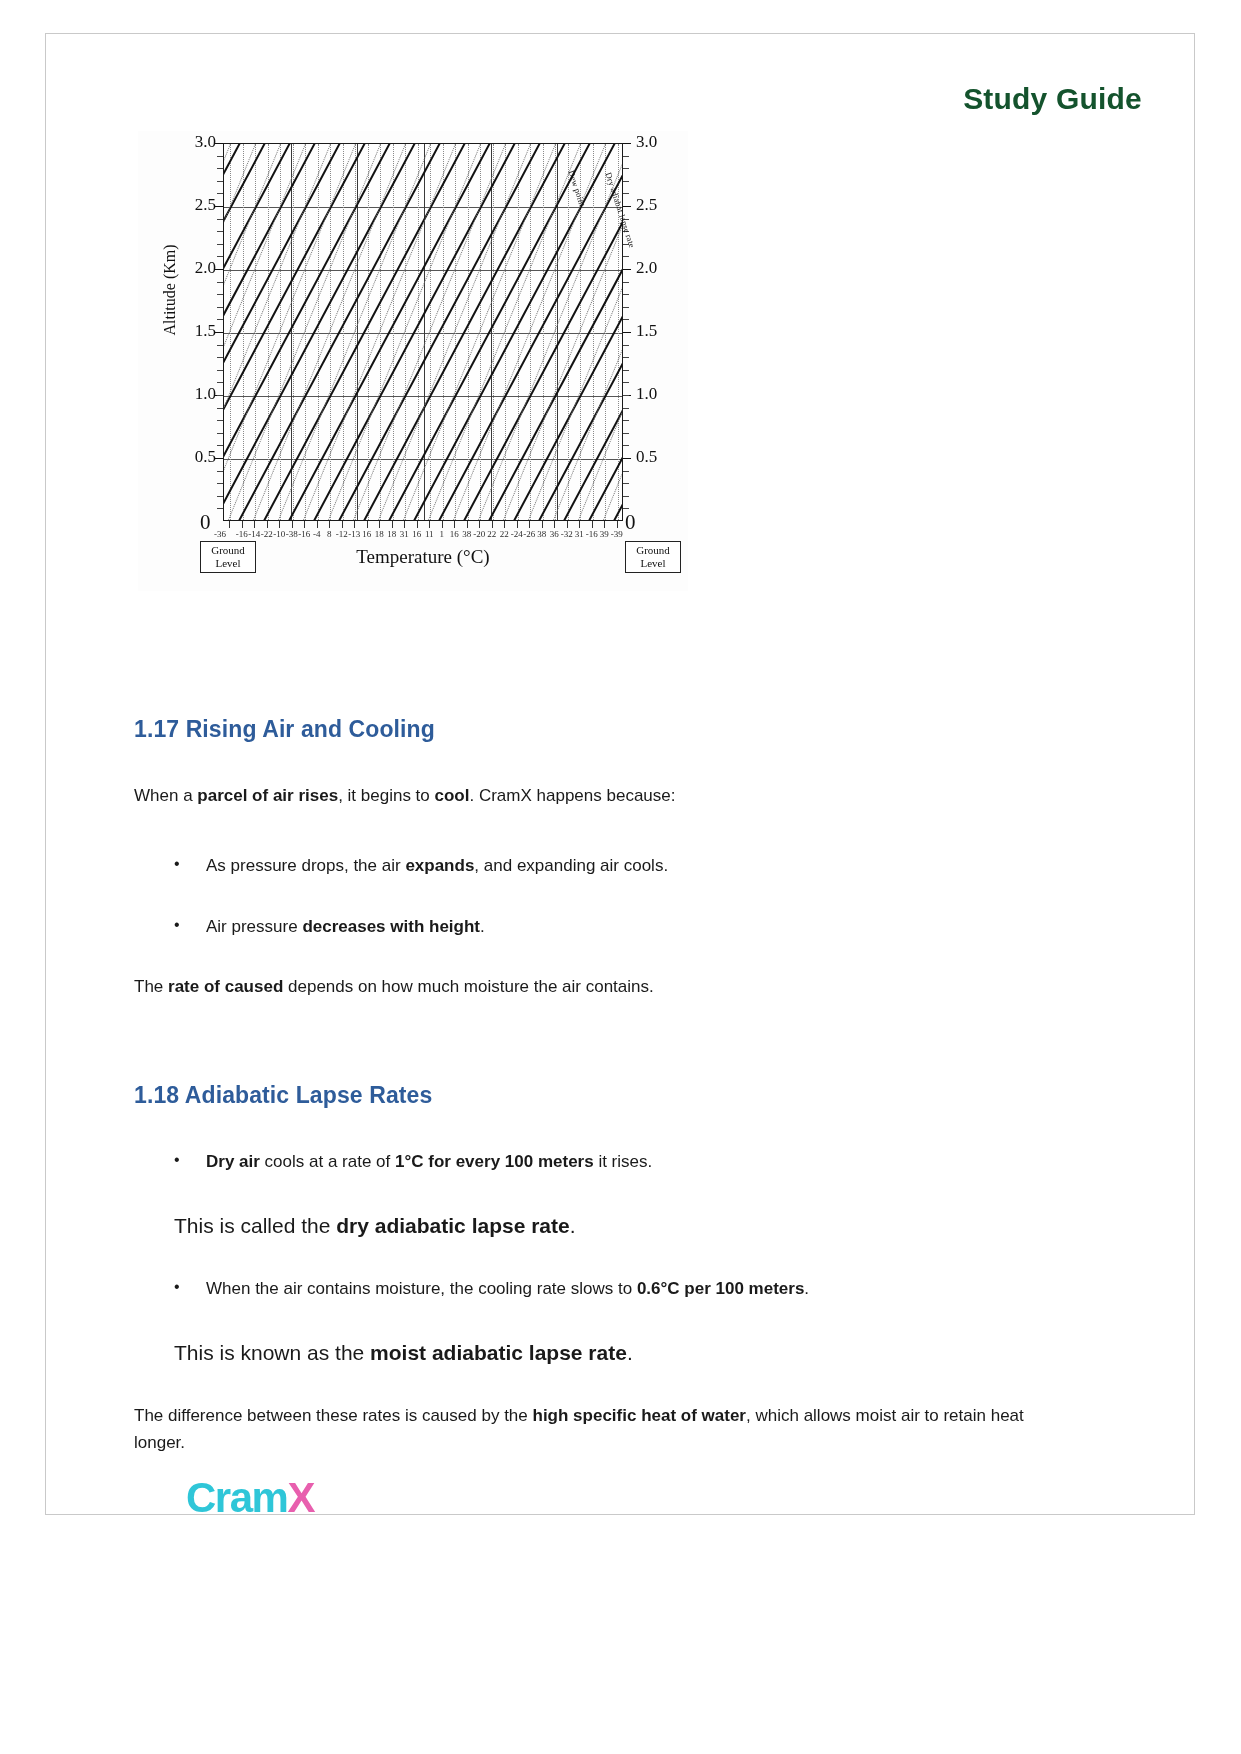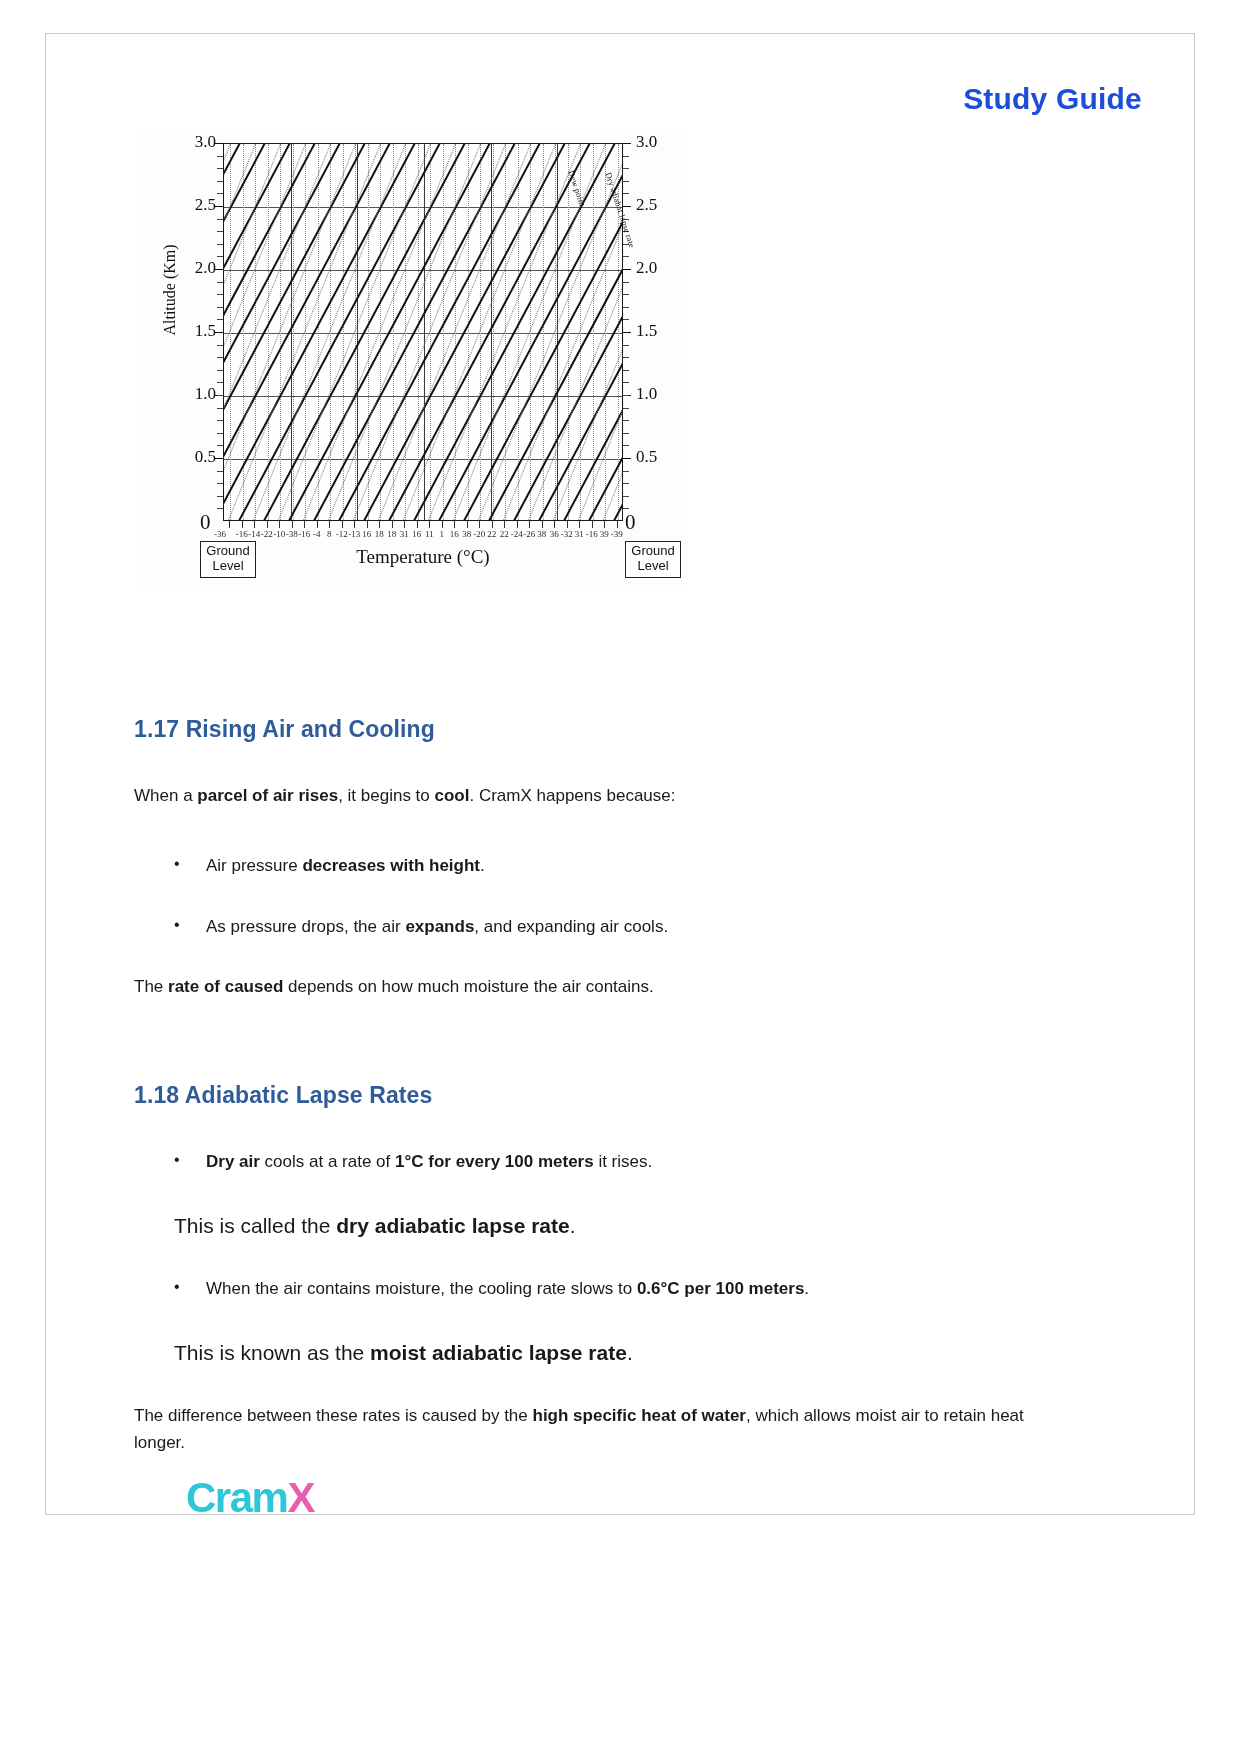--- a/index.html
+++ b/index.html
@@ -28,21 +28,21 @@
   }
 
   
   .doc-header {
     position: absolute;
     right: 52px;
     top: 48px;
     font-size: 30px;
     font-weight: bold;
     letter-spacing: .2px;
-    color: #1d4ed8;
+    color: #14532d;
     font-family: "Liberation Sans", sans-serif;
   }
 
   
   .figure-block {
     position: absolute;
     left: 92px;
     top: 97px;
     width: 550px;
   }
@@ -173,23 +173,23 @@
     transform-origin: center center;
   }
 
   .ground-box {
     position: absolute;
     top: 410px;
     width: 54px;
     border: 1.2px solid #222;
     padding: 2px 0 3px;
     text-align: center;
-    font-size: 13px;
+    font-size: 11px;
     line-height: 1.15;
-    font-family: Liberation Sans, sans-serif;
+    font-family: Liberation Serif, serif;
     color: #111;
     background: #fff;
   }
   .ground-box.left  { left: 62px; }
   .ground-box.right { left: 487px; }
 
   .line-label {
     position: absolute;
     font-size: 8.5px;
     color: #111;
@@ -575,22 +575,22 @@
 
   <div class="content">
 
     <div class="gap-c"></div>
 
     <h2 class="section">1.17 Rising Air and Cooling</h2>
     <div class="gap-d"></div>
     <p class="para" id="p-117-intro"><span>When a </span><b>parcel of air rises</b><span>, it begins to </span><b>cool</b><span>. CramX happens because:</span></p>
     <div class="gap-a"></div>
     <ul class="bullets" id="ul-117">
+        <li><span>As pressure drops, the air </span><b>expands</b><span>, and expanding air cools.</span></li>
         <li><span>Air pressure </span><b>decreases with height</b><span>.</span></li>
-        <li><span>As pressure drops, the air </span><b>expands</b><span>, and expanding air cools.</span></li>
       </ul>
     <p class="para" id="p-117-close"><span>The </span><b>rate of caused</b><span> depends on how much moisture the air contains.</span></p>
 
     <div class="gap-c"></div>
 
     <h2 class="section">1.18 Adiabatic Lapse Rates</h2>
     <div class="gap-d"></div>
     <ul class="bullets" id="ul-118">
         <li><b>Dry air</b><span> cools at a rate of </span><b>1°C for every 100 meters</b><span> it rises.</span></li>
         <div class="sub-note"><span>This is called the </span><b>dry adiabatic lapse rate</b><span>.</span></div>

